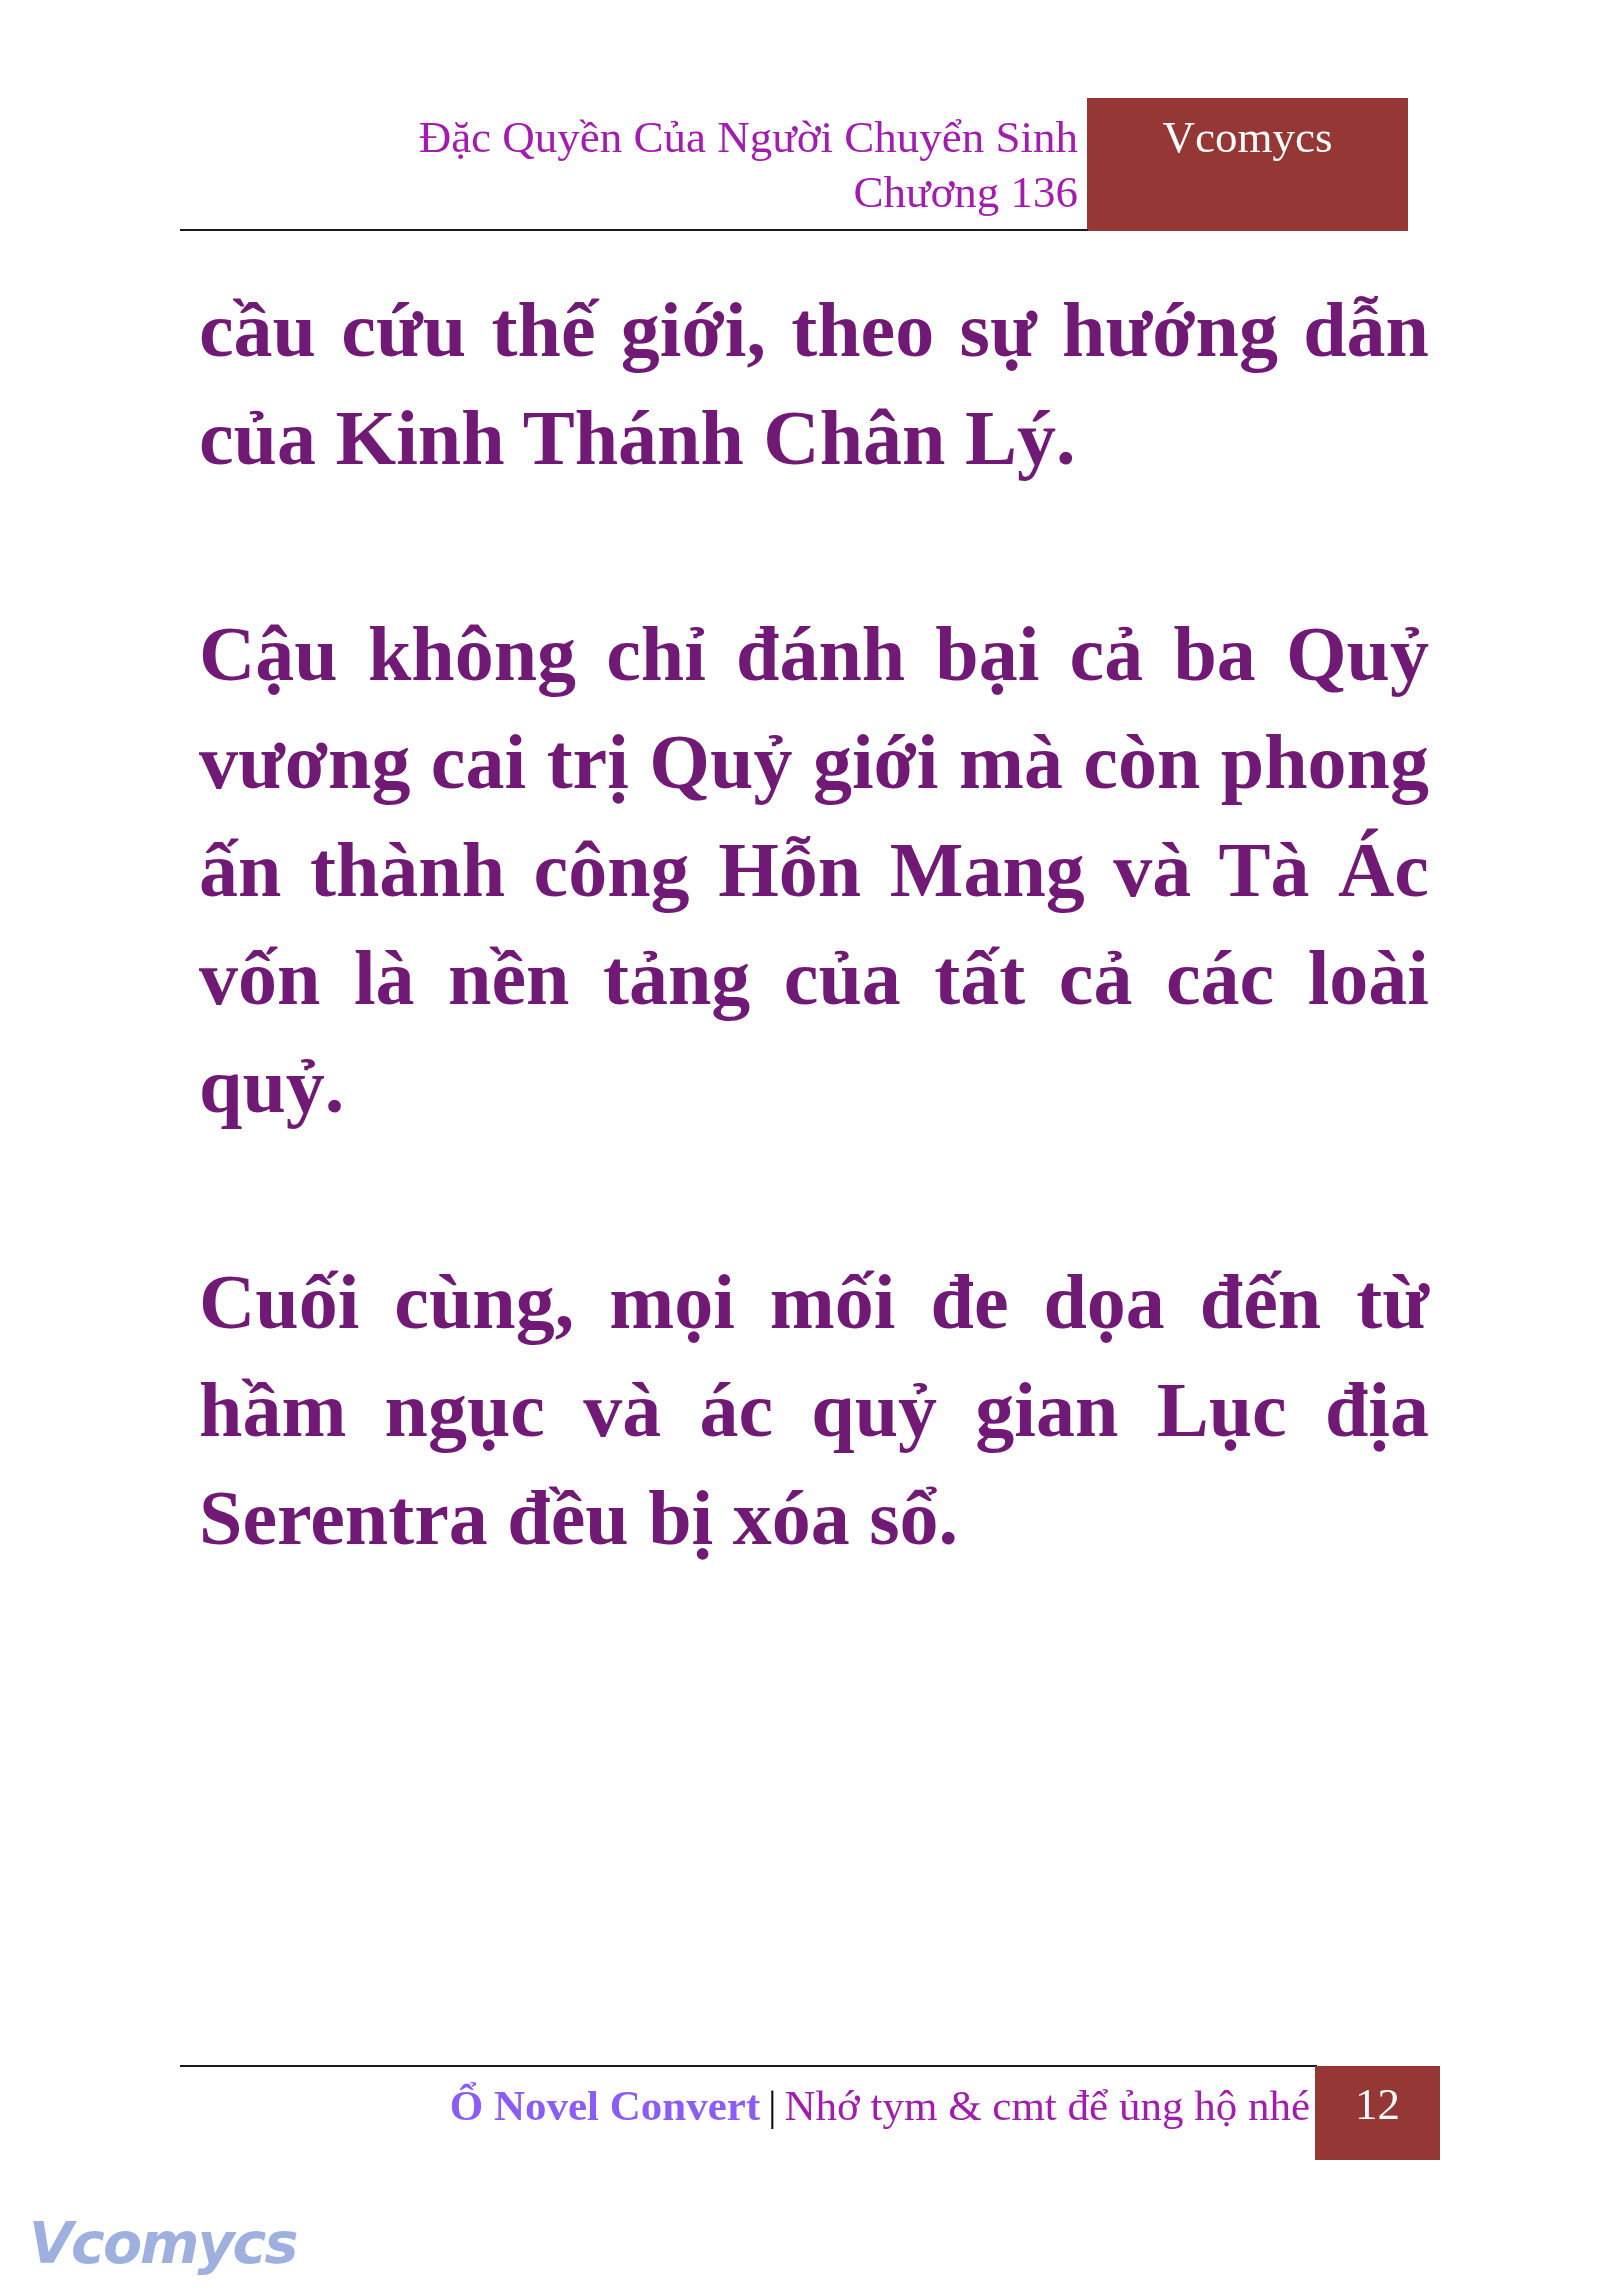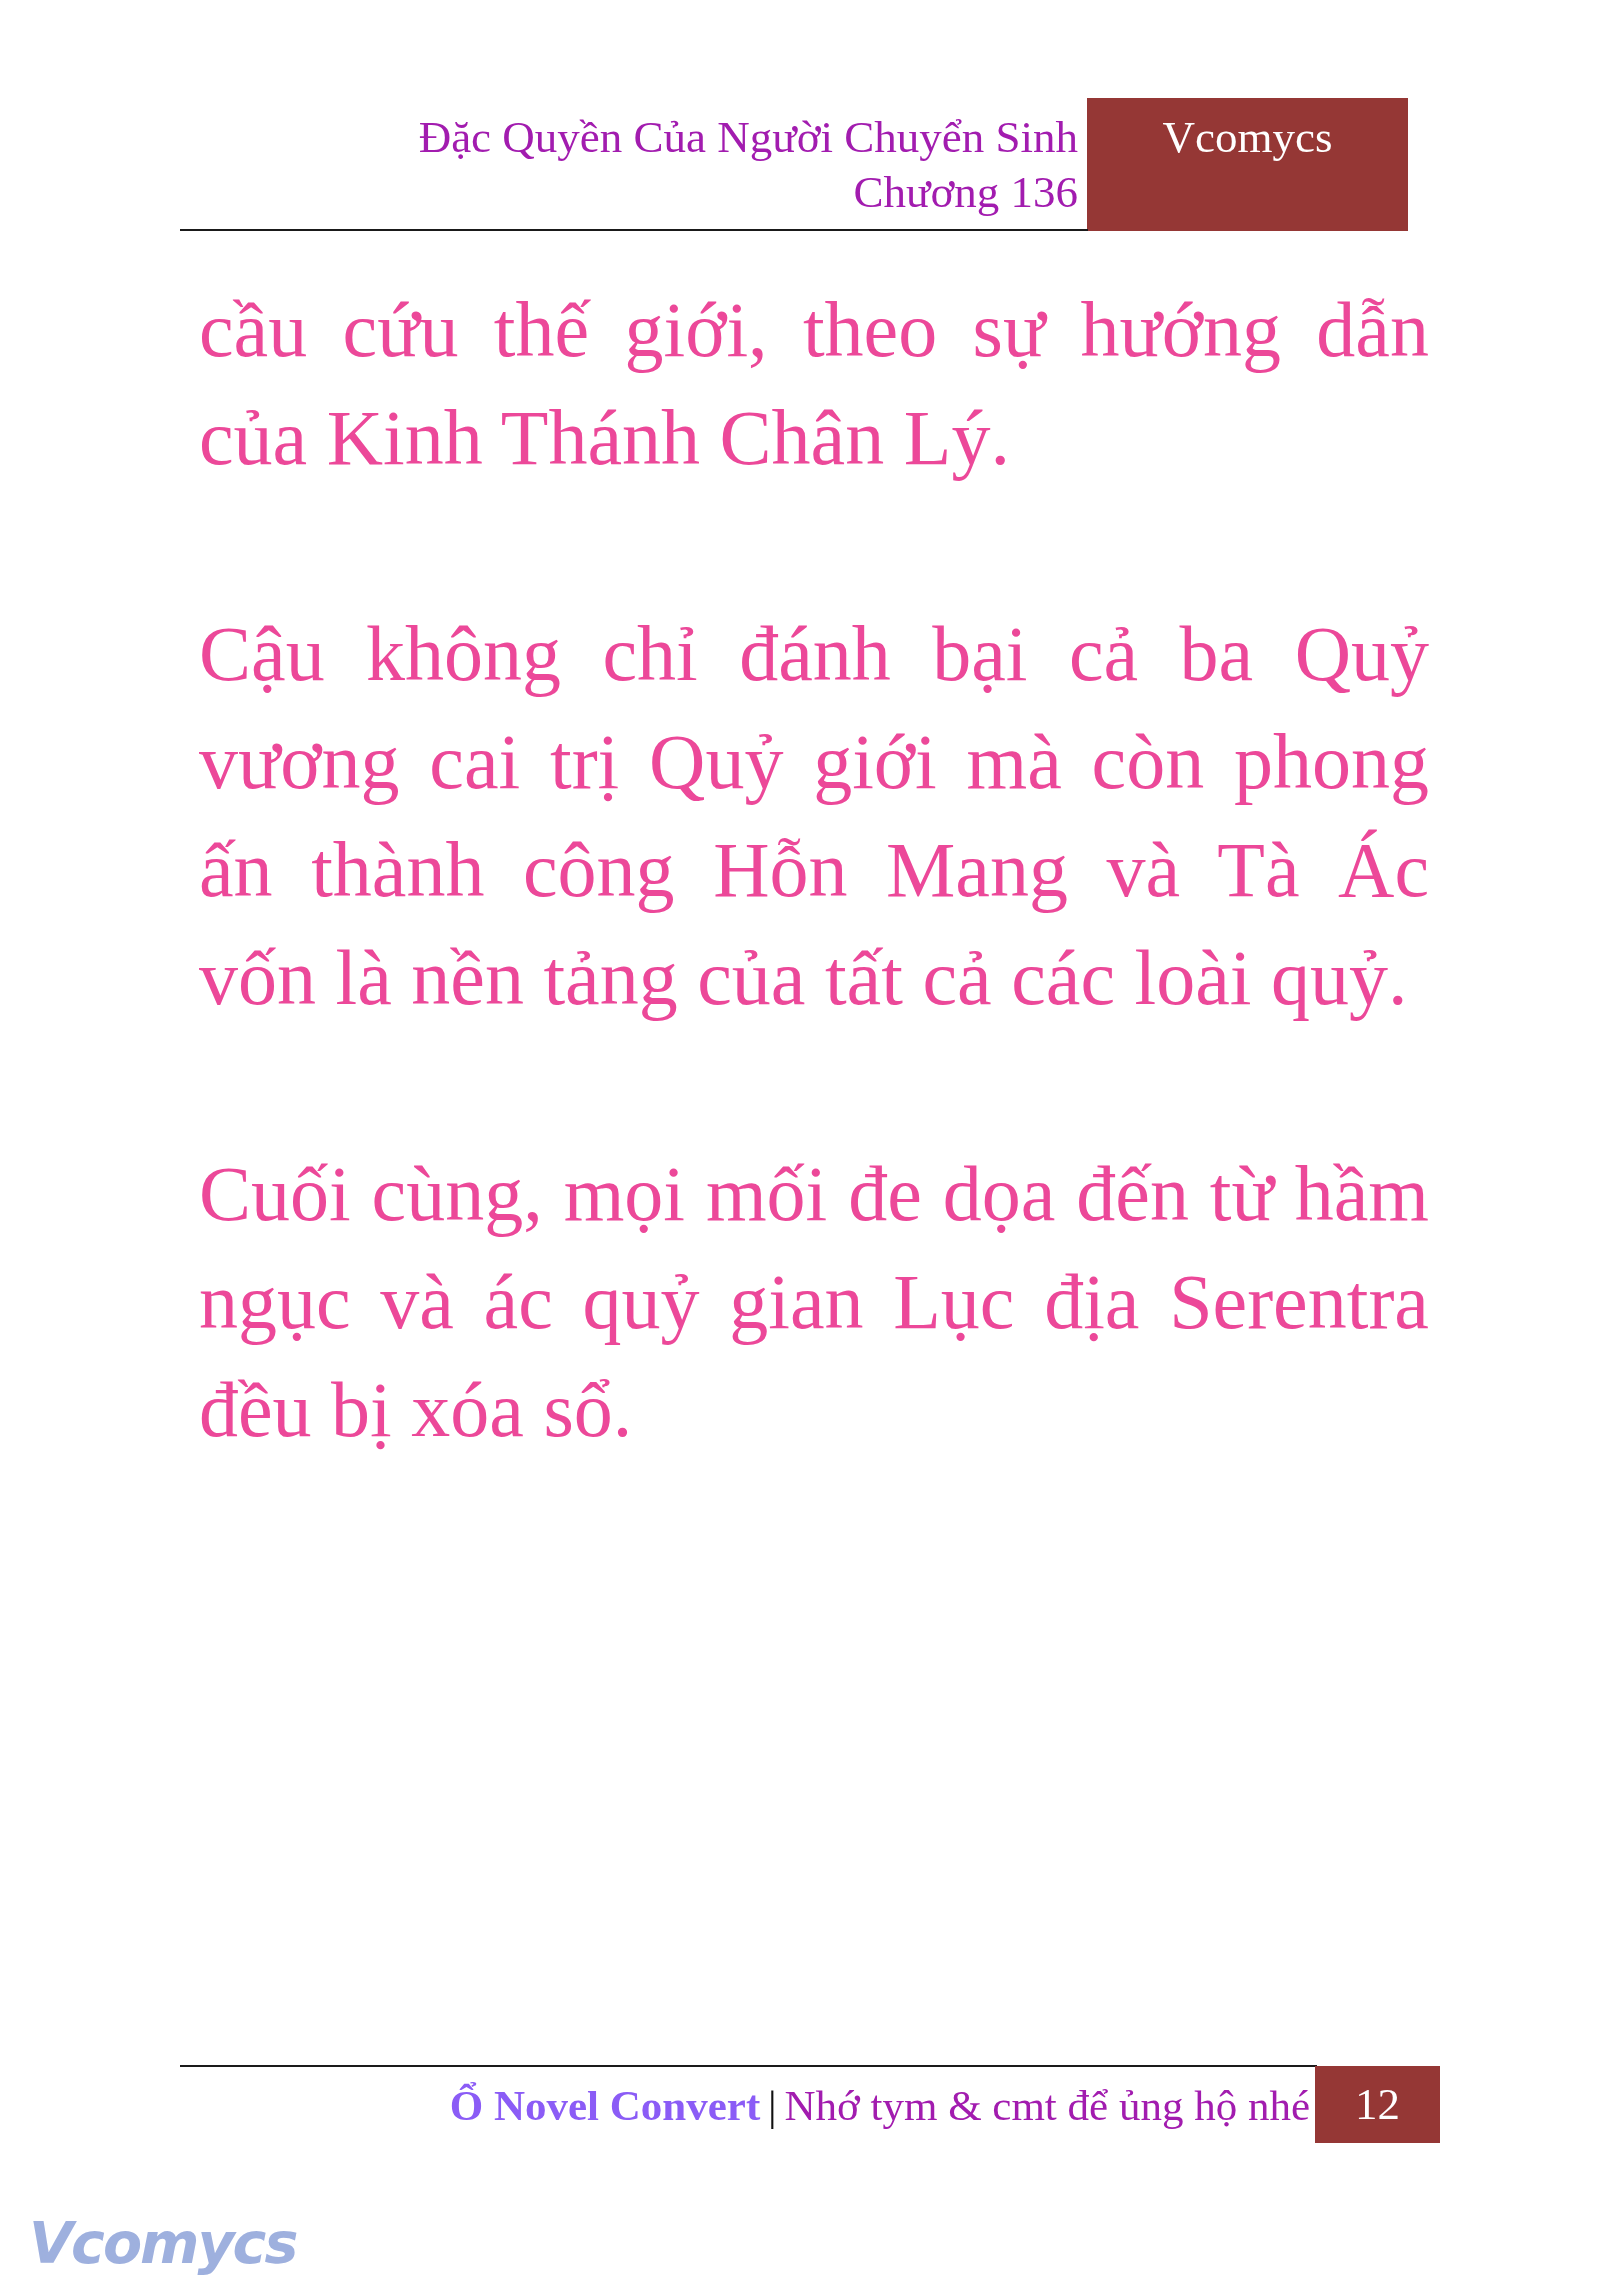--- a/index.html
+++ b/index.html
@@ -4,29 +4,29 @@
 <style>
   html, body { margin: 0; padding: 0; background: #ffffff; }
   body { width: 1622px; height: 2293px; position: relative; overflow: hidden; font-family: "Liberation Serif", serif; color: #1a1a1a; }
 
   .header-title { position: absolute; right: 544px; top: 110px; text-align: right; font-size: 45px; line-height: 55px; color: #a21caf; white-space: nowrap; }
   .header-title div { display: block; }
   .header-rule { position: absolute; left: 180px; top: 229px; width: 908px; height: 2px; background: #1a1a1a; }
   .brand-box { position: absolute; left: 1087px; top: 98px; width: 321px; height: 133px; background: #953735; color: #fff; text-align: center; font-size: 45px; line-height: 55px; padding-top: 11.8px; box-sizing: border-box; }
   .brand-box div { display: block; }
 
-  .body-text { position: absolute; left: 199px; top: 276px; width: 1230px; font-size: 78px; line-height: 108px; text-align: justify; color: #ec4899; }
+  .body-text { position: absolute; left: 199px; top: 276px; width: 1230px; font-size: 78px; line-height: 108px; text-align: justify; color: #701a75; font-weight: bold; }
   .body-text p { margin: 0 0 108px 0; text-align-last: left; }
 
   .footer-rule { position: absolute; left: 180px; top: 2065px; width: 1137px; height: 2px; background: #1a1a1a; }
   .footer-line { position: absolute; right: 312px; top: 2078px; font-size: 43px; line-height: 55px; white-space: nowrap; }
   .footer-brand { color: #8b5cf6; font-weight: bold; }
   .footer-sep { color: #111; margin: 0 7.8px; }
   .footer-note { color: #a21caf; }
-  .page-box { position: absolute; left: 1315px; top: 2066px; width: 125px; height: 77px; background: #953735; color: #fff; font-size: 45px; line-height: 77px; text-align: center; }
+  .page-box { position: absolute; left: 1315px; top: 2066px; width: 125px; height: 94px; background: #953735; color: #fff; font-size: 45px; line-height: 77px; text-align: center; }
 
   .watermark { position: absolute; left: 29px; top: 2210px; font-family: "DejaVu Sans", sans-serif; font-size: 57px; font-weight: bold; font-style: italic; letter-spacing: -2px; color: #8ea3d9; opacity: 0.85; }
 </style>
 </head>
 <body>
 
 <div class="header-title">
   <div>Đặc Quyền Của Người Chuyển Sinh</div>
   <div>Chương 136</div>
 </div>

